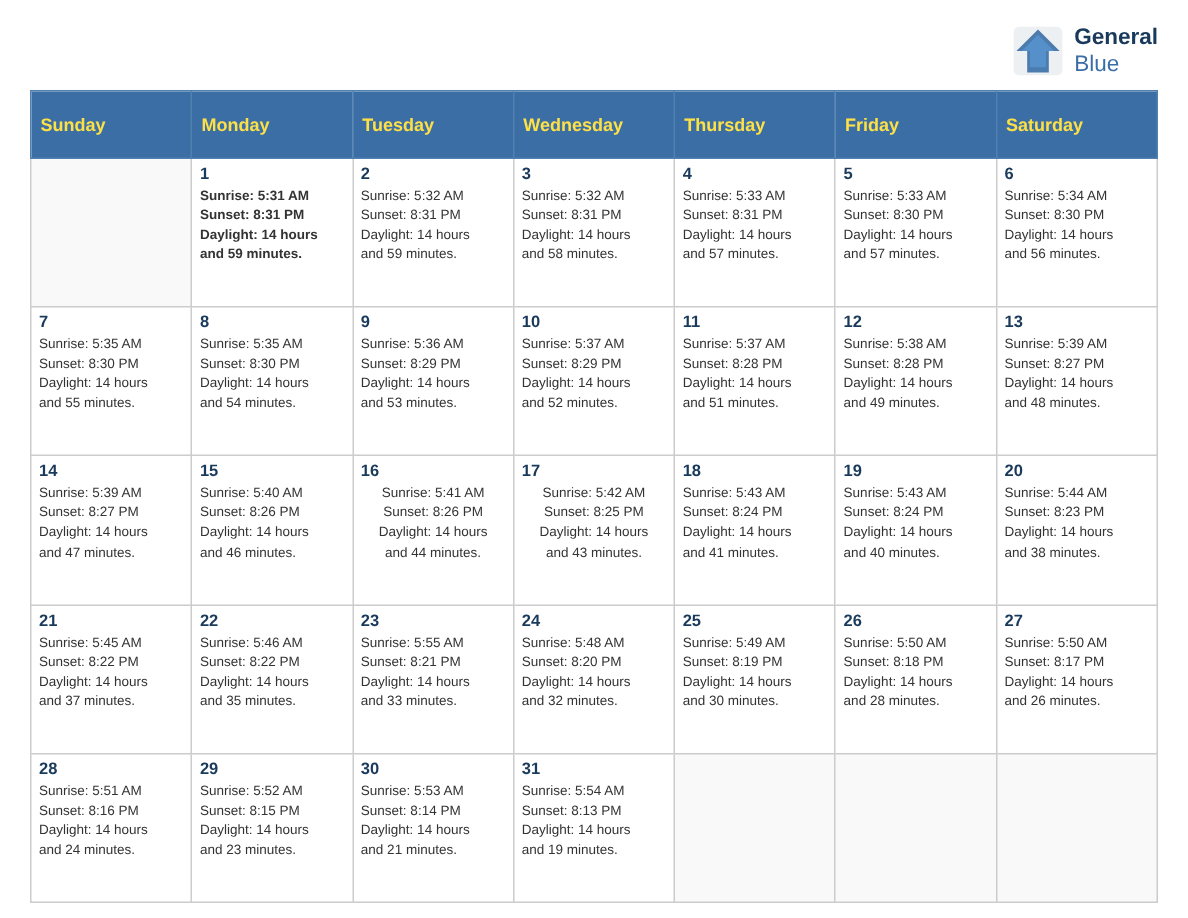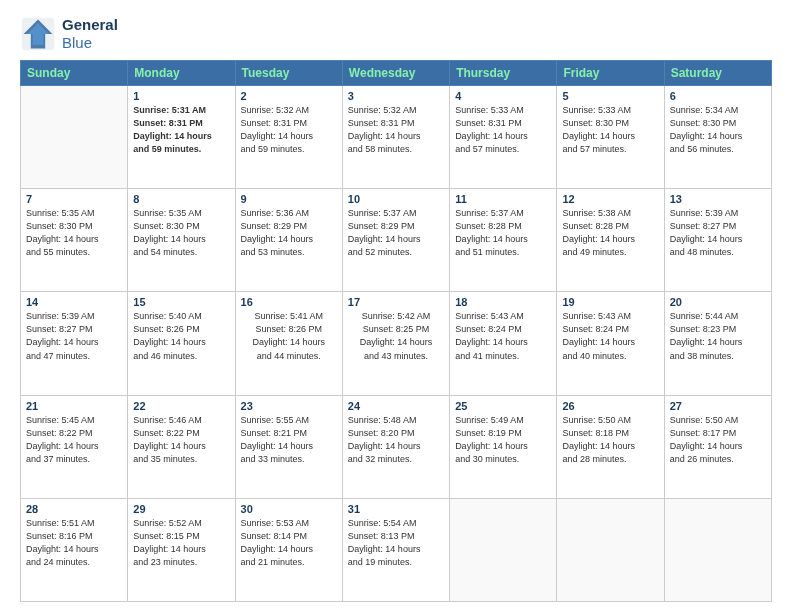--- a/index.html
+++ b/index.html
@@ -12,21 +12,21 @@
     }
     .page {
       width: 792px;
       height: 612px;
       padding: 16px 20px 10px 20px;
       display: flex;
       flex-direction: column;
     }
     .header {
       display: flex;
-      justify-content: space-between;
+      justify-content: flex-end;
       align-items: flex-start;
       margin-bottom: 8px;
     }
     .logo {
       display: flex;
       align-items: center;
       gap: 6px;
     }
     .logo-text {
       font-size: 14px;
@@ -54,24 +54,24 @@
     }
     .calendar {
       flex: 1;
       border: 1px solid #ccc;
       border-collapse: collapse;
       width: 100%;
       table-layout: fixed;
     }
     .calendar thead tr th {
       background: #3a6ea5;
-      color: #86efac;
+      color: #fde047;
       font-size: 12px;
       font-weight: bold;
-      padding: 5px 6px;
+      padding: 15px 6px;
       border: 1px solid #5080b0;
       text-align: left;
     }
     .calendar tbody tr td {
       border: 1px solid #ccc;
       vertical-align: top;
       padding: 4px 5px;
       font-size: 9.5px;
       color: #222;
       height: 90px;

